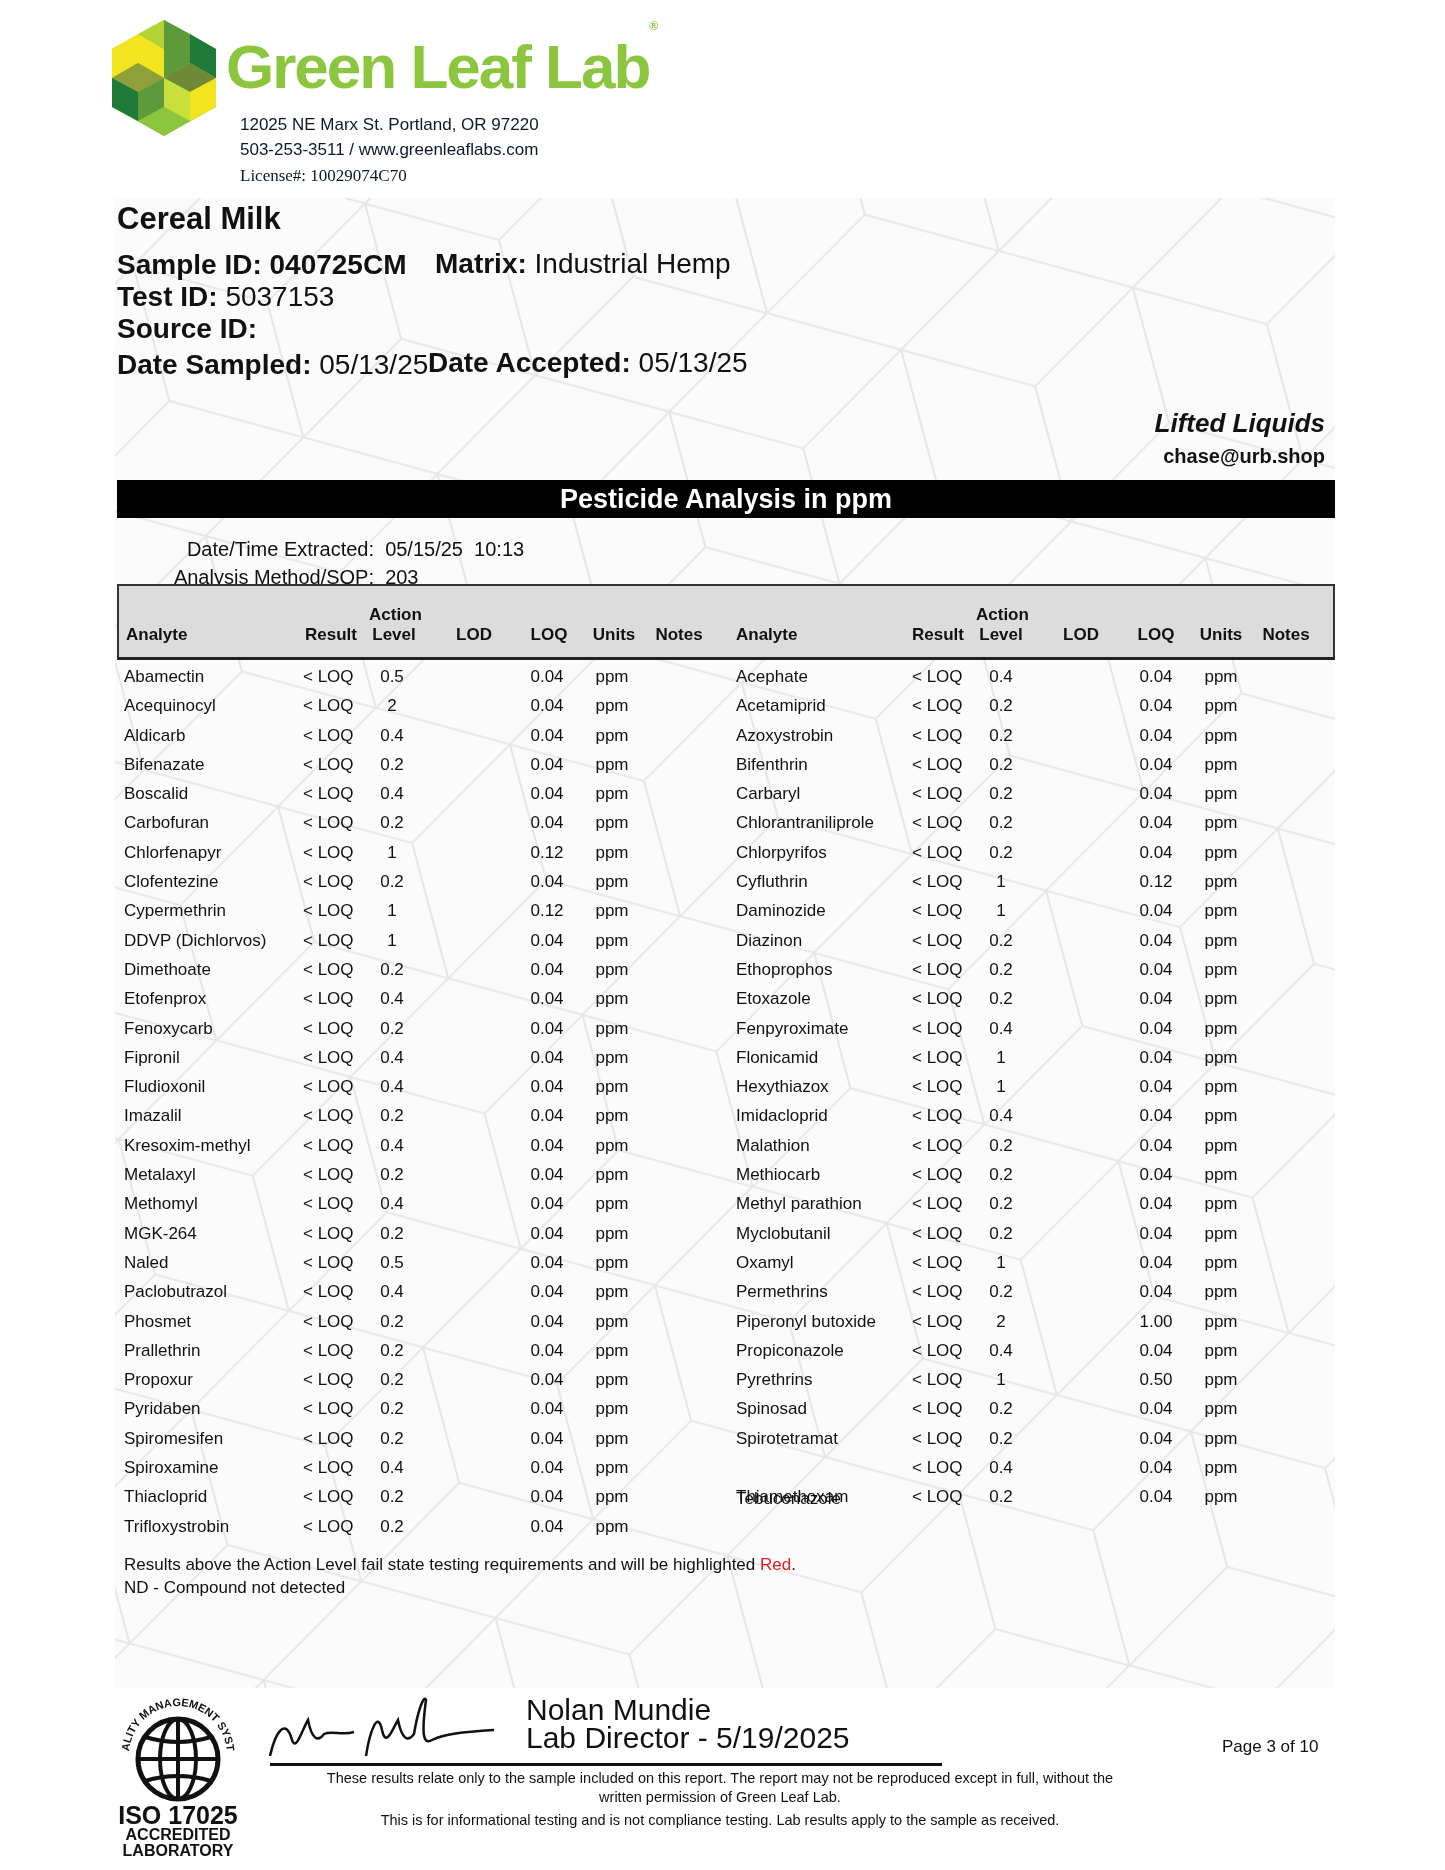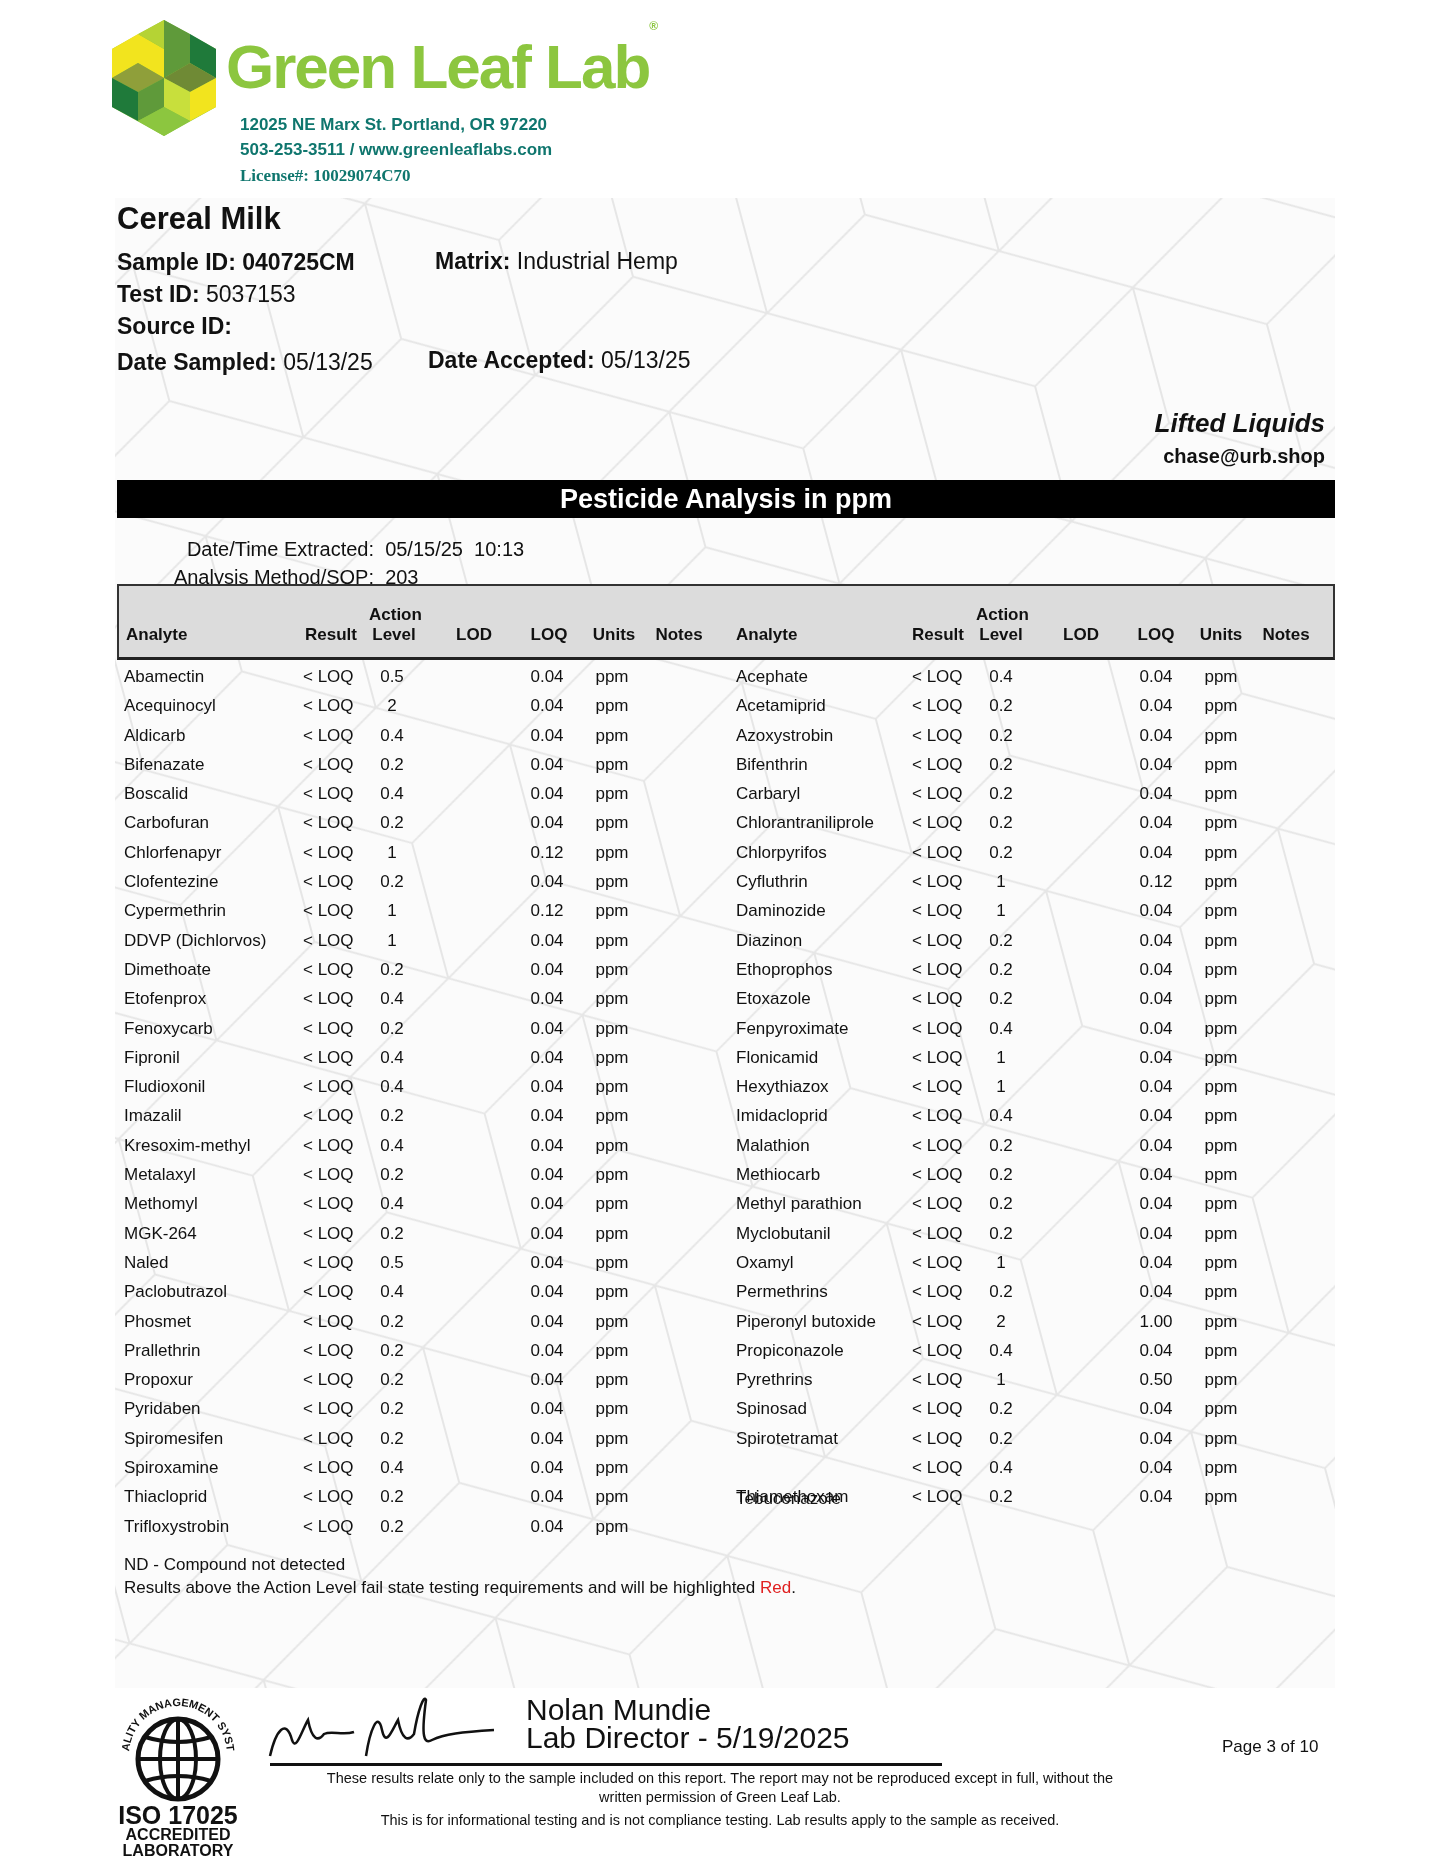--- a/index.html
+++ b/index.html
@@ -4,29 +4,29 @@
 <style>
   html, body { margin:0; padding:0; background:#ffffff; }
   body { width:1445px; height:1870px; position:relative; overflow:hidden; font-family:"Liberation Sans", sans-serif; color:#111; }
   .bgpat { position:absolute; left:115px; top:198px; width:1220px; height:1490px; background:#fbfbfb; }
   .bgpat svg { width:100%; height:100%; display:block; }
 
   
   .logo { position:absolute; left:112px; top:20px; width:104px; height:116px; }
   .brand { position:absolute; left:226px; top:36px; font-size:62px; font-weight:bold; color:#8cc63f; letter-spacing:-2px; line-height:1; }
   .brand sup { font-size:12px; color:#8cc63f; position:relative; top:-36px; letter-spacing:0; }
-  .addr { position:absolute; left:240px; font-size:17px; font-weight:bold; color:#0f766e; }
+  .addr { position:absolute; left:240px; font-size:17px; font-weight:normal; color:#0f172a; }
   .addr.l1 { top:115px; }
   .addr.l2 { top:140px; }
   .addr.l3 { top:166px; font-family:"Liberation Serif", serif; font-size:17px; }
   .qc { position:absolute; left:840px; top:36px; width:400px; text-align:center; font-size:31px; font-weight:bold; line-height:42px; }
 
   
   .sample-name { position:absolute; left:117px; top:201px; font-size:31px; font-weight:bold; }
-  .field { position:absolute; font-size:23px; }
+  .field { position:absolute; font-size:28px; }
   .field b { font-weight:bold; }
   .client { position:absolute; right:120px; top:408px; text-align:right; }
   .client .name { font-size:26px; font-weight:bold; font-style:italic; }
   .client .email { font-size:20px; font-weight:bold; margin-top:6px; }
 
   
   .section-bar { position:absolute; left:117px; top:480px; width:1218px; height:38px; background:#000; color:#fff; font-size:27px; font-weight:bold; text-align:center; line-height:38px; }
   .meta { position:absolute; font-size:20px; font-weight:normal;margin-top:12px; }
   .meta .lbl { display:inline-block; text-align:right; }
 
@@ -673,22 +673,22 @@
           <span class="cell c-lod"></span>
           <span class="cell c-loq">0.04</span>
           <span class="cell c-uni">ppm</span>
           <span class="cell c-not"></span>
         </div>
       </div>
   </div>
 </div>
 
 <div class="notes">
+  <div><span style="white-space:pre;">Results above the Action Level fail state testing requirements and will be highlighted </span><span class="red">Red</span><span>.</span></div>
   <div>ND - Compound not detected</div>
-  <div><span style="white-space:pre;">Results above the Action Level fail state testing requirements and will be highlighted </span><span class="red">Red</span><span>.</span></div>
 </div>
 
 <div class="iso">
   <svg viewBox="0 0 130 110" width="130" height="110" style="position:absolute;left:0;top:0;">
     <defs>
         <path id="arc" d="M16,62 A49,49 0 0,1 114,62"></path>
       </defs>
     <text font-family="Liberation Sans, sans-serif" font-size="11" font-weight="bold" fill="#111"><textPath href="#arc" startOffset="50%" text-anchor="middle" id="iso-arc-text">QUALITY MANAGEMENT SYSTEM</textPath></text>
     <ellipse cx="65" cy="66" rx="40" ry="40" fill="none" stroke="#111" stroke-width="5"></ellipse>
     <ellipse cx="65" cy="66" rx="18" ry="40" fill="none" stroke="#111" stroke-width="4"></ellipse>

